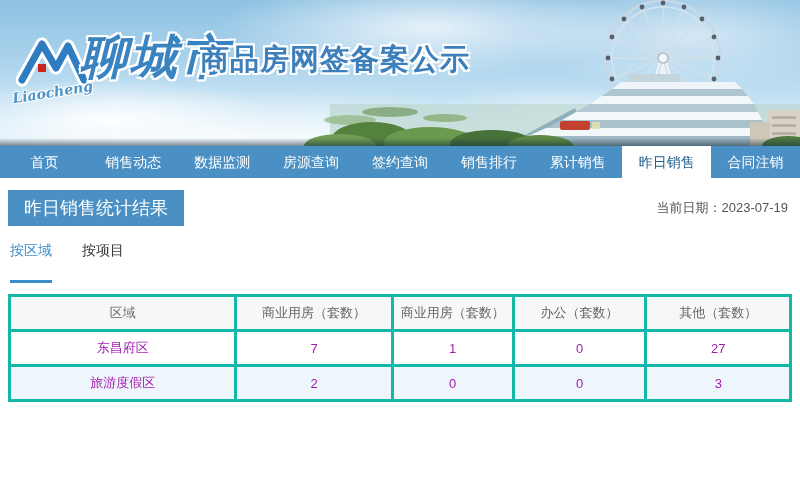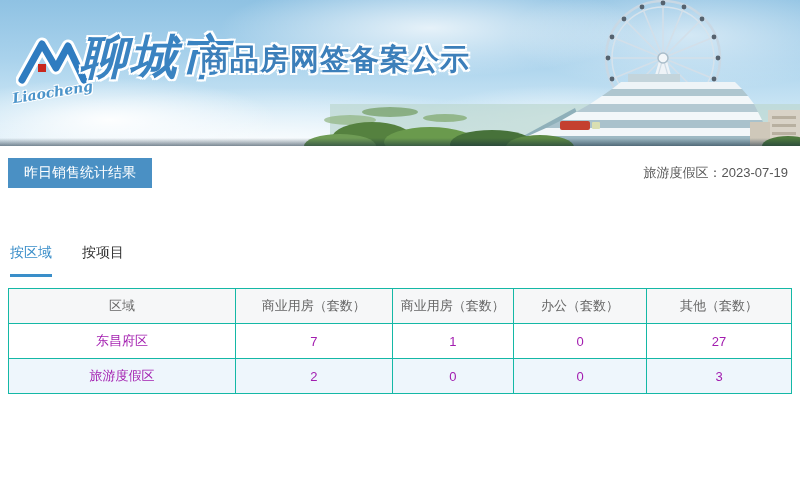--- a/index.html
+++ b/index.html
@@ -35,30 +35,30 @@
 
   
   nav { display:flex; width:800px; height:32px; background:#4a90c4; }
   .nav-item { flex:1; text-align:center; line-height:32px; font-size:14px; color:#fff;
     cursor:pointer; white-space:nowrap; }
   .nav-item.active { background:#fff; color:#1f608e; }
 
   
   main { padding:12px 8px 0; }
   .section-bar { display:flex; justify-content:space-between; align-items:center; }
-  .section-badge { display:inline-block; background:#4a90c4; color:#fff; font-size:14px;
+  .section-badge { display:inline-block; background:#4a90c4; color:#fff; font-size:18px;
     padding:6px 16px; }
   .date-line { font-size:13px; color:#555; padding-right:4px; }
 
   .tabs { display:flex; gap:30px; margin-top:16px; padding-left:2px; font-size:14px; }
-  .tab { color:#333; padding-bottom:12px; cursor:pointer;margin-top:40px; }
+  .tab { color:#333; padding-bottom:20px; cursor:pointer; }
   .tab.active { color:#3a8ec9; border-bottom:3px solid #3a8ec9; }
 
   table { width:100%; margin-top:11px; border-collapse:collapse; table-layout:fixed; }
-  th, td { border:1px solid #14b8a6; height:35px; text-align:center; font-size:13px; }
+  th, td { border:3px solid #14b8a6; height:35px; text-align:center; font-size:13px; }
   th { background:#f6f7f8; color:#666; font-weight:normal; }
   td { color:#a21caf; }
   tbody tr:nth-child(even) td { background:#eef6fc; }
 </style>
 </head>
 <body>
 
 <div class="page">
 
   <header>
@@ -148,26 +148,37 @@
       </g>
       <rect x="22" y="36" width="8" height="8" fill="#c8271d"></rect>
     </svg>
     <span class="logo-script">Liaocheng</span>
     <span class="logo-city">聊城市</span>
     <span class="site-title">商品房网签备案公示</span>
 
     <div class="header-shade"></div>
   </header>
 
+  <nav>
+    <div class="nav-item">首页</div>
+    <div class="nav-item">销售动态</div>
+    <div class="nav-item">数据监测</div>
+    <div class="nav-item">房源查询</div>
+    <div class="nav-item">签约查询</div>
+    <div class="nav-item">销售排行</div>
+    <div class="nav-item">累计销售</div>
+    <div class="nav-item active">昨日销售</div>
+    <div class="nav-item">合同注销</div>
+  </nav>
 
   <main>
 
     <div class="section-bar">
       <span class="section-badge">昨日销售统计结果</span>
-      <span class="date-line"><span>旅游度假区：</span><span>2023-07-19</span></span>
+      <span class="date-line"><span>当前日期：</span><span>2023-07-19</span></span>
     </div>
 
     <div class="tabs">
       <span class="tab active">按区域</span>
       <span class="tab">按项目</span>
     </div>
 
     <table>
       <colgroup>
         <col style="width:29%">

